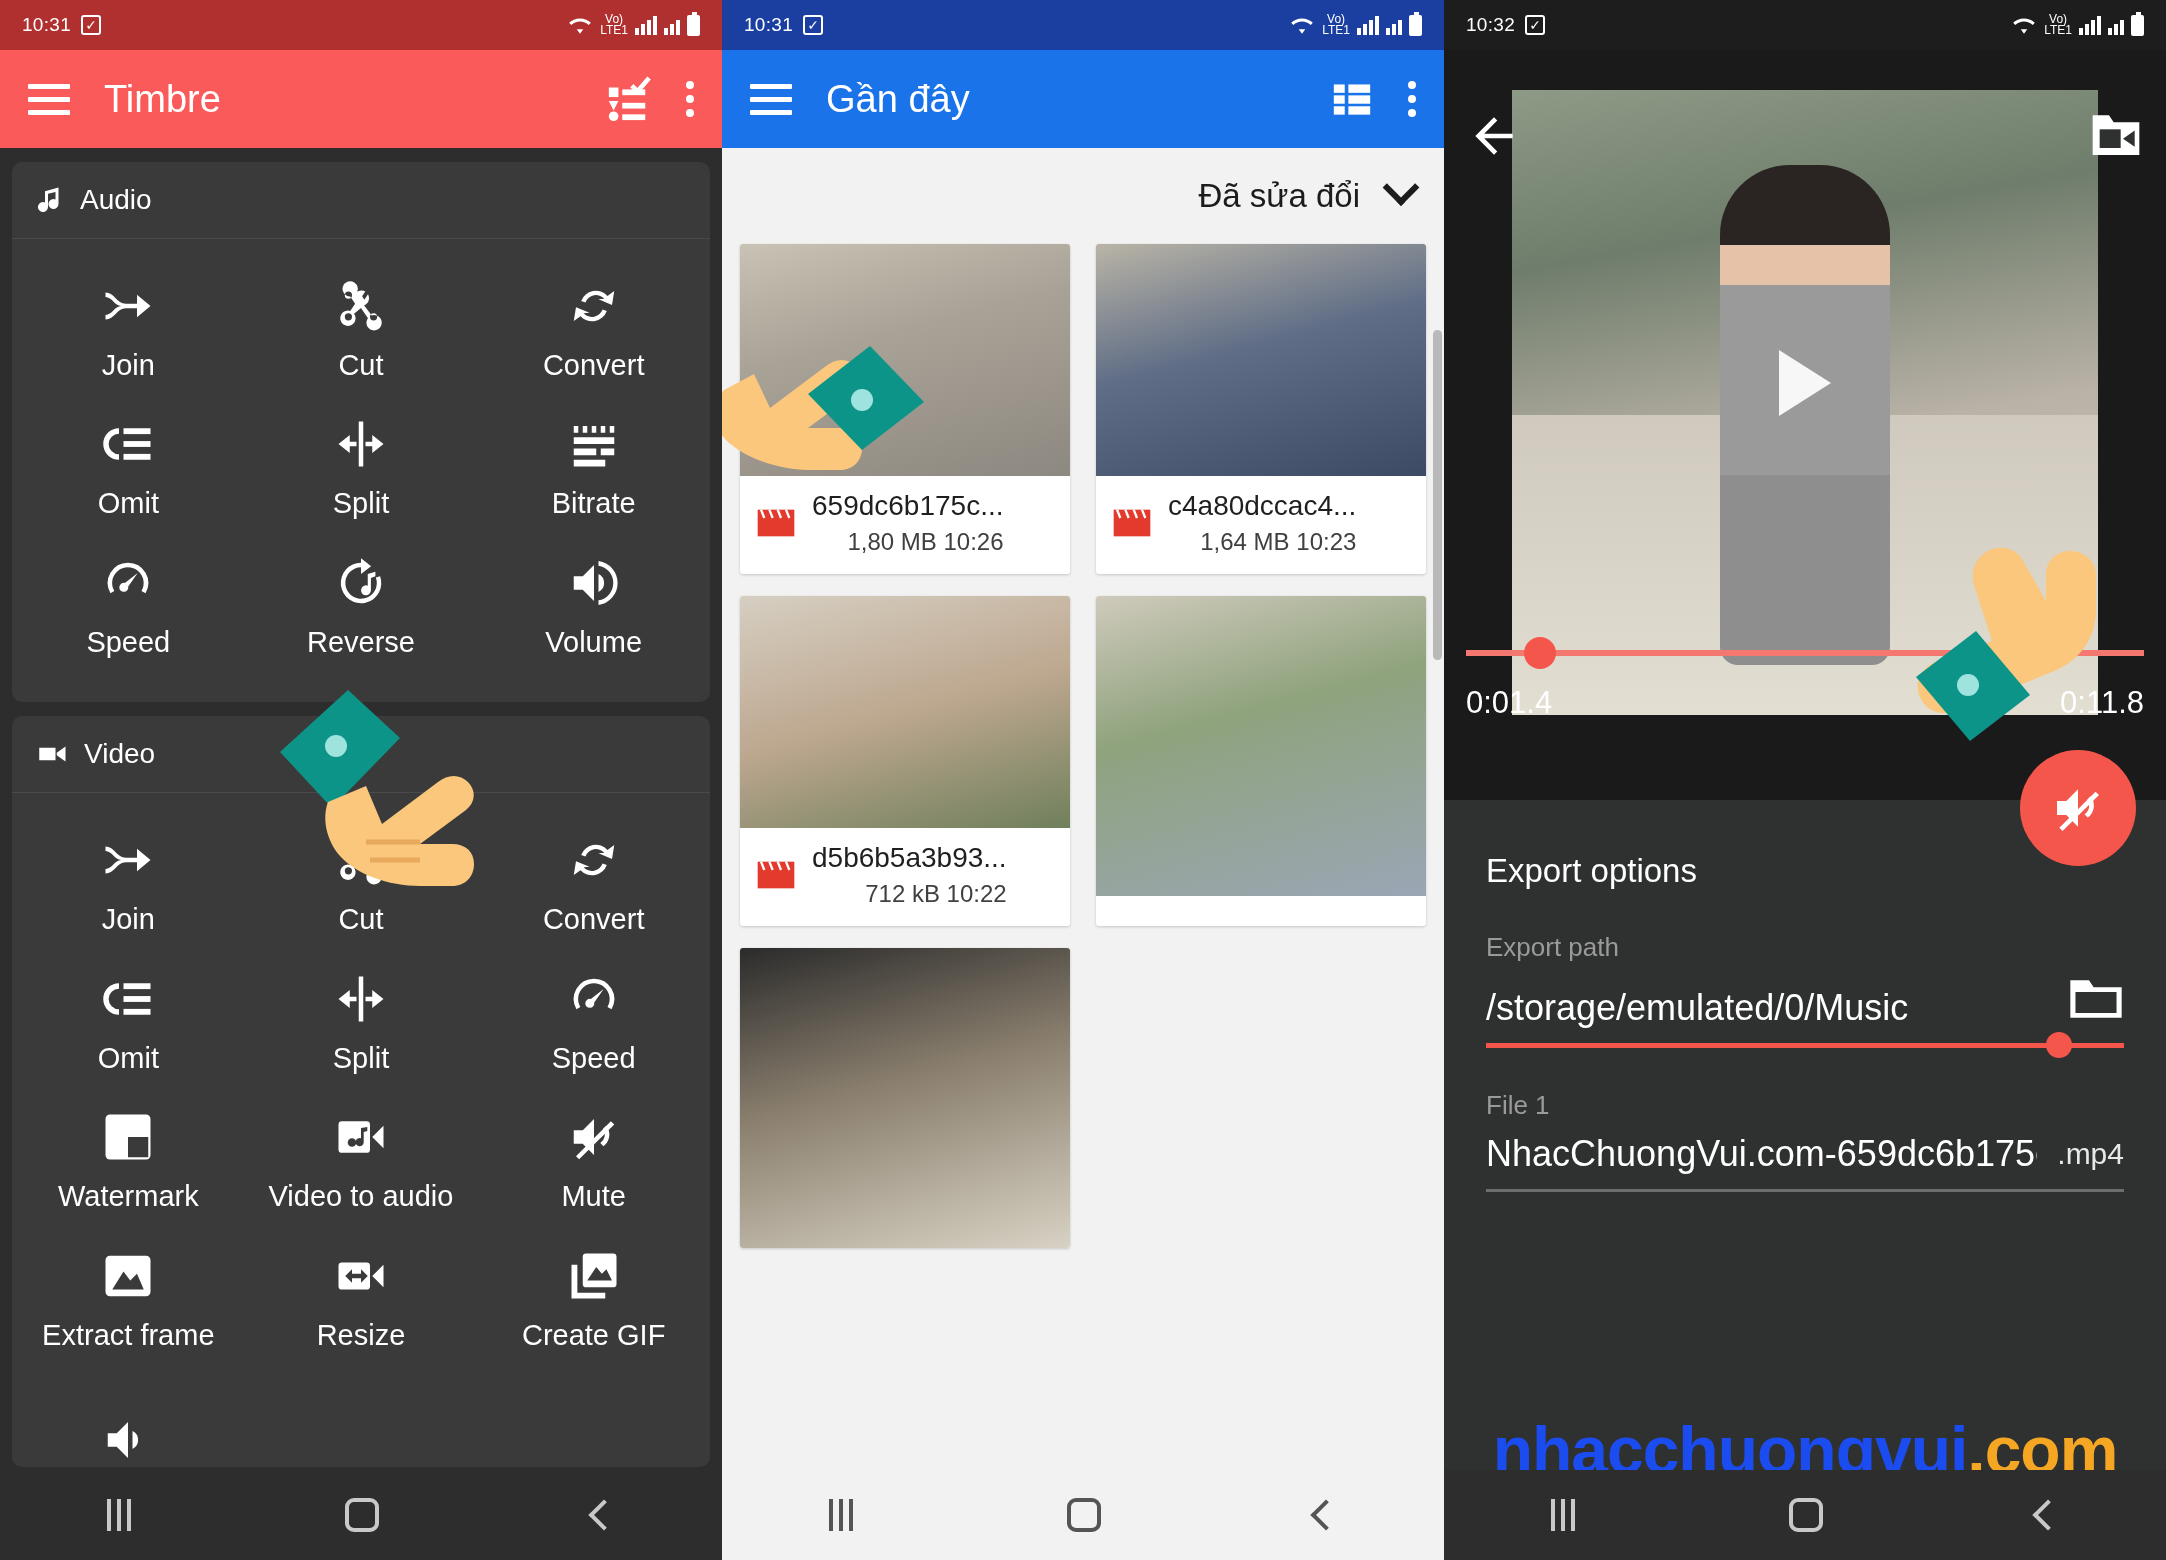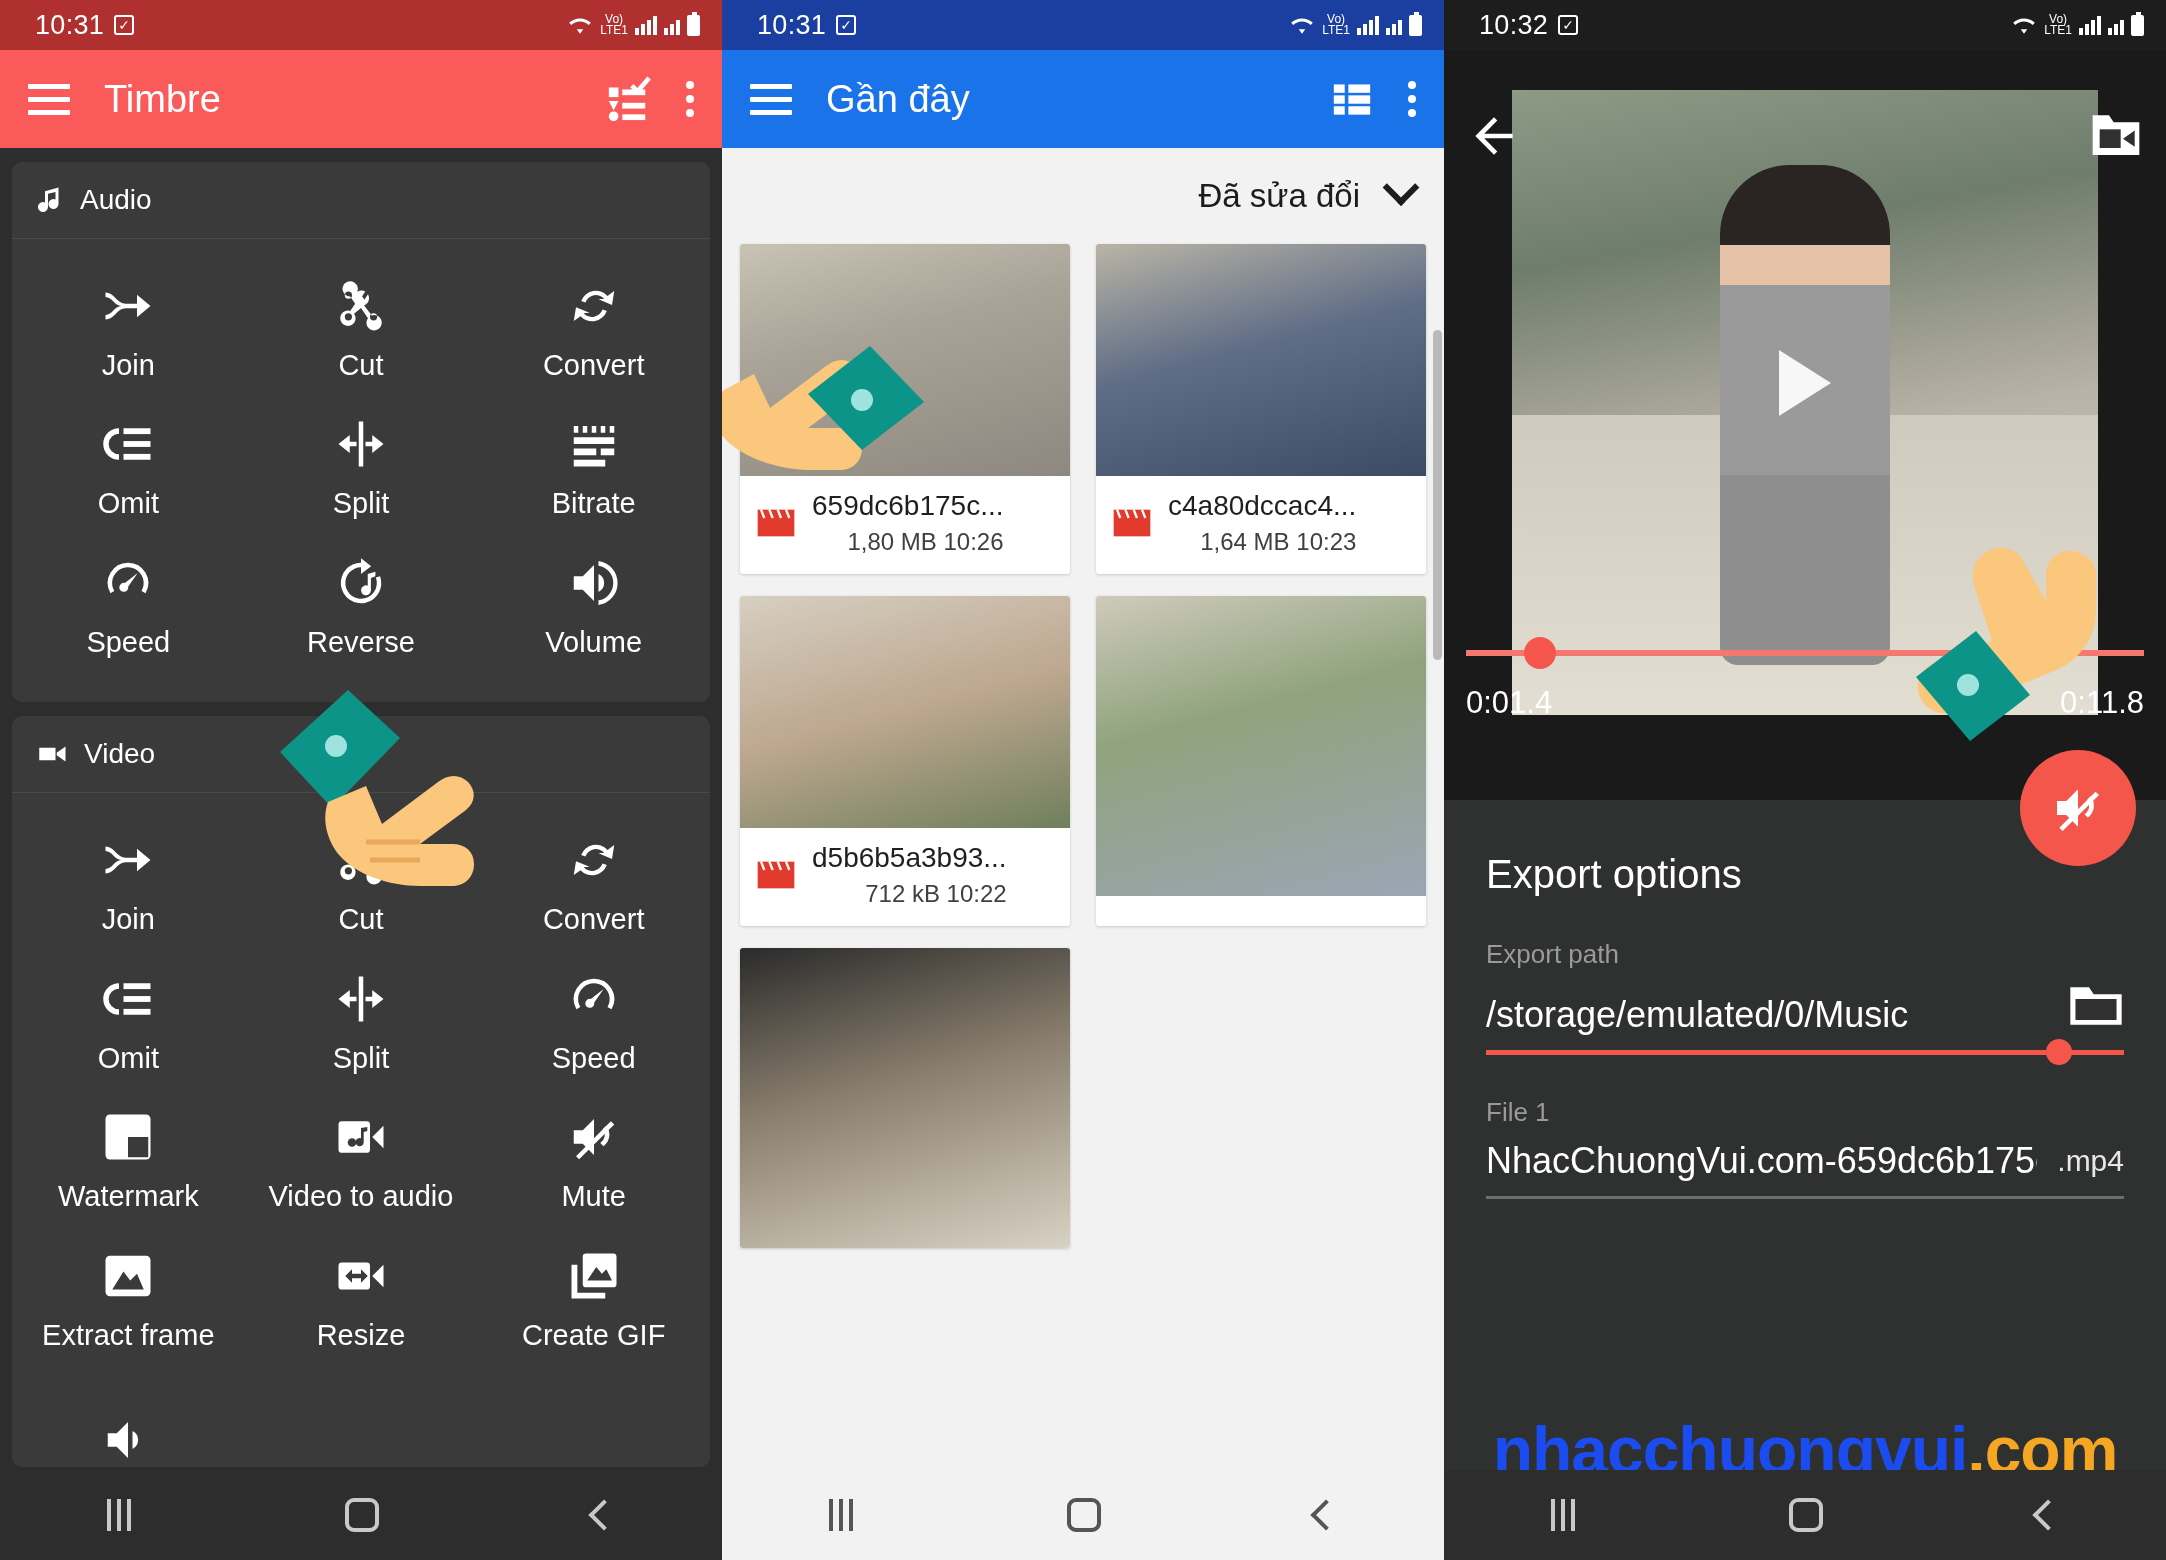--- a/index.html
+++ b/index.html
@@ -15,21 +15,21 @@
   .p3 { width: 722px; background: #2f3030; }
 
   
   .statusbar {
     height: 50px; display: flex; align-items: center;
     padding: 0 22px; color: #fff; font-size: 27px; position: relative; z-index: 6;
   }
   .sb-red { background: #b03030; }
   .sb-blue { background: #1b3fa0; }
   .sb-dark { background: #1d1d1d; justify-content: center; }
-  .sb-time { font-size: 27px; letter-spacing: .3px; margin-left: 13px; }
+  .sb-time { font-size: 19px; letter-spacing: .3px; }
   .sb-chk {
     width: 20px; height: 20px; margin-left: 10px;
     border: 2px solid #fff; border-radius: 3px;
     display: flex; align-items: center; justify-content: center;
     font-size: 14px; line-height: 1;
   }
   .sb-right { margin-left: auto; display: flex; align-items: center; gap: 7px; }
   .sb-volte { font-size: 12px; line-height: 11px; text-align: center; }
   .bars { display: flex; align-items: flex-end; gap: 2px; height: 20px; }
   .bars i { width: 4px; background: #fff; display: block; }
@@ -115,21 +115,21 @@
   .seek { position: absolute; left: 22px; right: 22px; top: 600px; height: 6px; background: #f4786f; z-index: 5; }
   .seek-knob { position: absolute; left: 58px; top: -13px; width: 32px; height: 32px; border-radius: 50%; background: #f4564b; }
   .times { position: absolute; left: 22px; right: 22px; top: 635px; display: flex; justify-content: space-between; color: #fff; font-size: 31px; z-index: 5; }
   .mutebtn {
     position: absolute; right: 30px; top: 700px; width: 116px; height: 116px;
     border-radius: 50%; background: #f4564b; display: flex; align-items: center;
     justify-content: center; z-index: 7; cursor: pointer;
   }
   .mutebtn svg { width: 56px; height: 56px; fill: #fff; }
   .export { padding: 52px 42px 0; color: #fff; }
-  .export-title { font-size: 40px; font-weight: 300; }
+  .export-title { font-size: 33px; font-weight: 300; }
   .field-label { font-size: 26px; color: #9a9a9a; margin-top: 42px; }
   .field-row { display: flex; align-items: flex-end; gap: 20px; margin-top: 12px; }
   .field-value { font-size: 36px; flex: 1; white-space: nowrap; overflow: hidden; }
   .underline-red { height: 5px; background: #f4564b; margin-top: 14px; position: relative; }
   .underline-red .dot { position: absolute; right: 52px; top: -11px; width: 26px; height: 26px; border-radius: 50%; background: #f4564b; }
   .underline-grey { height: 3px; background: #6d6d6d; margin-top: 14px; }
   .folder-icon { width: 56px; height: 48px; flex: 0 0 auto; margin-bottom: 6px; cursor:pointer; }
   .ext { font-size: 30px; color: #e8e8e8; flex: 0 0 auto; margin-bottom: 4px; }
 
   .watermark {

